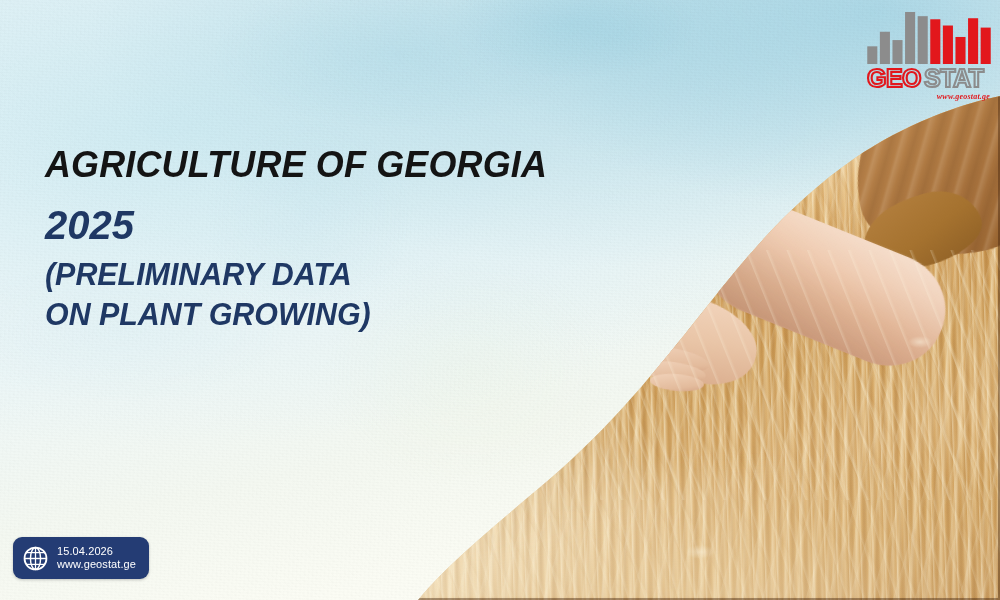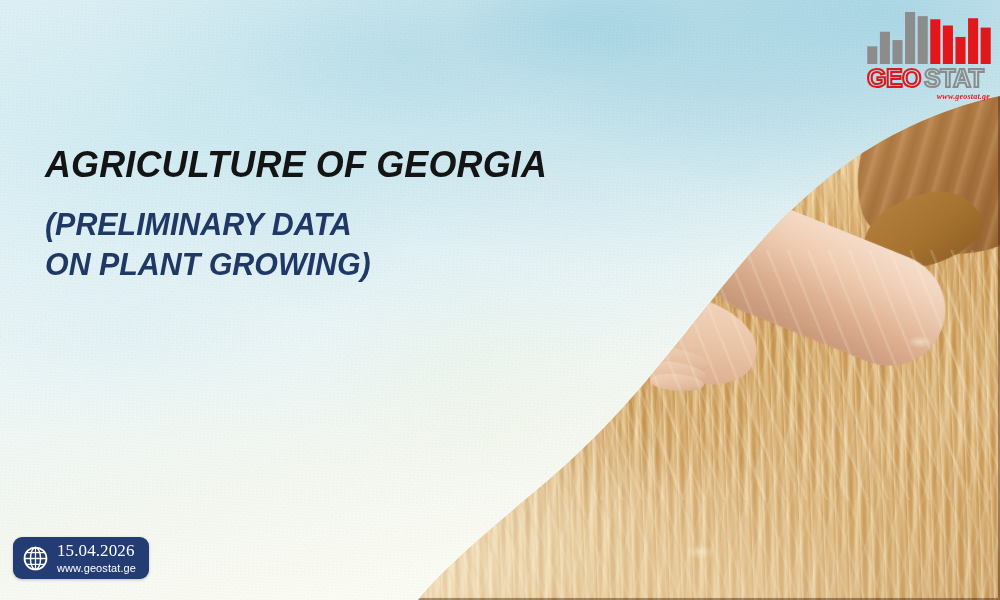--- a/index.html
+++ b/index.html
@@ -350,22 +350,22 @@
     height: 27px;
     margin-right: 8px;
   }
   .badge-text {
     display: flex;
     flex-direction: column;
     justify-content: center;
     line-height: 1.22;
   }
   .badge-date {
-    font-family: Liberation Serif, serif;
-    font-size: 17px;
+    font-family: Liberation Sans, sans-serif;
+    font-size: 11px;
     color: #ffffff;
     letter-spacing: 0.1px;
   }
   .badge-url {
     font-family: "Liberation Sans", sans-serif;
     font-size: 11px;
     color: #ffffff;
     letter-spacing: 0.1px;
   }
 </style>
@@ -396,20 +396,21 @@
     <div class="finger f3"></div>
 
     <div class="over-strands"></div>
     <div class="wheat-bokeh"></div>
     <div class="wheat-fg"></div>
   </div>
   <div class="photo-edge"></div>
 
   <div class="heading">
     <h1 class="title-main">AGRICULTURE OF GEORGIA</h1>
+    <div class="title-year">2025</div>
     <div class="title-sub">
       <div>(PRELIMINARY DATA</div>
       <div>ON PLANT GROWING)</div>
     </div>
   </div>
 
   <div class="logo">
     <svg class="logo-bars" viewBox="0 0 126 52" preserveAspectRatio="none">
       <g id="logo-bar-group">
           <rect x="1.26" y="34.32" width="10.08" height="17.68" fill="#8c8c8c"></rect>

